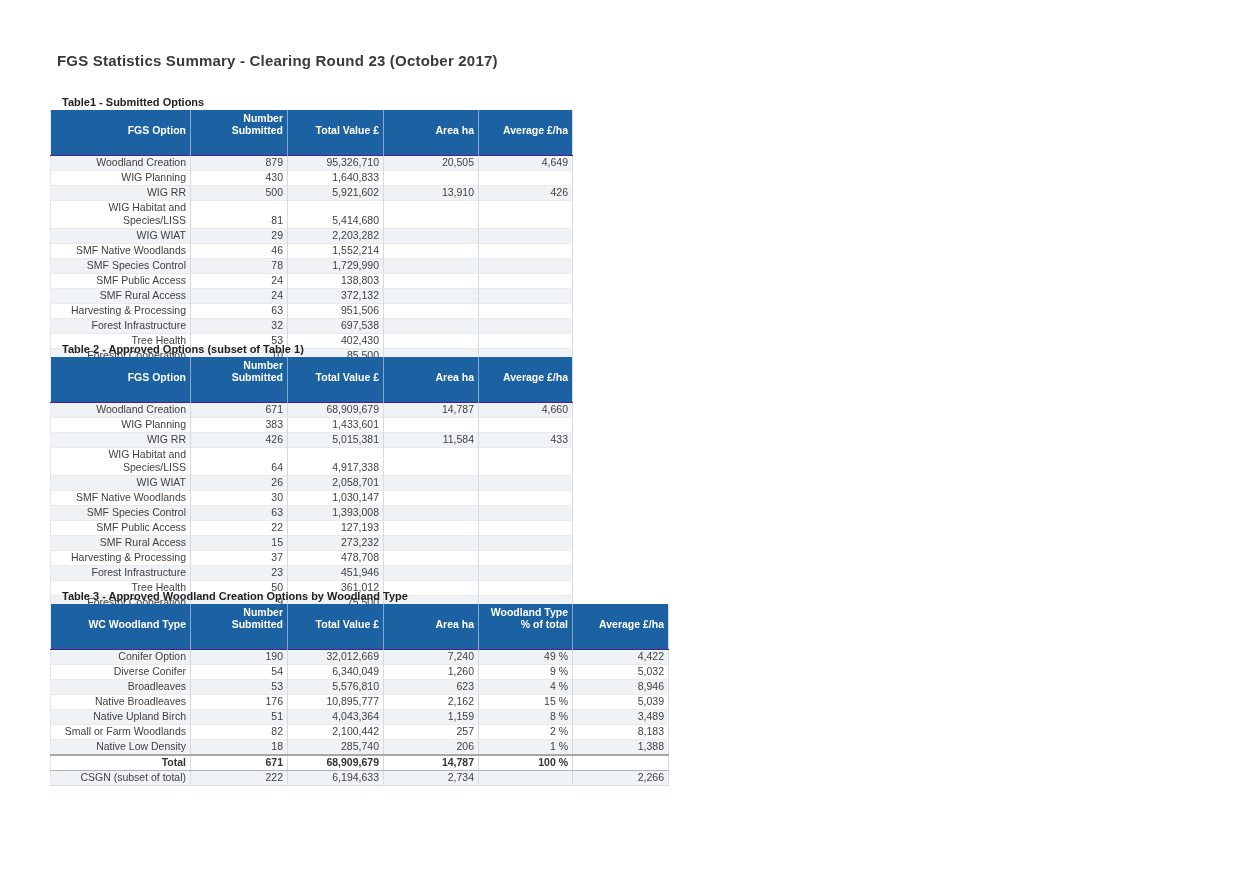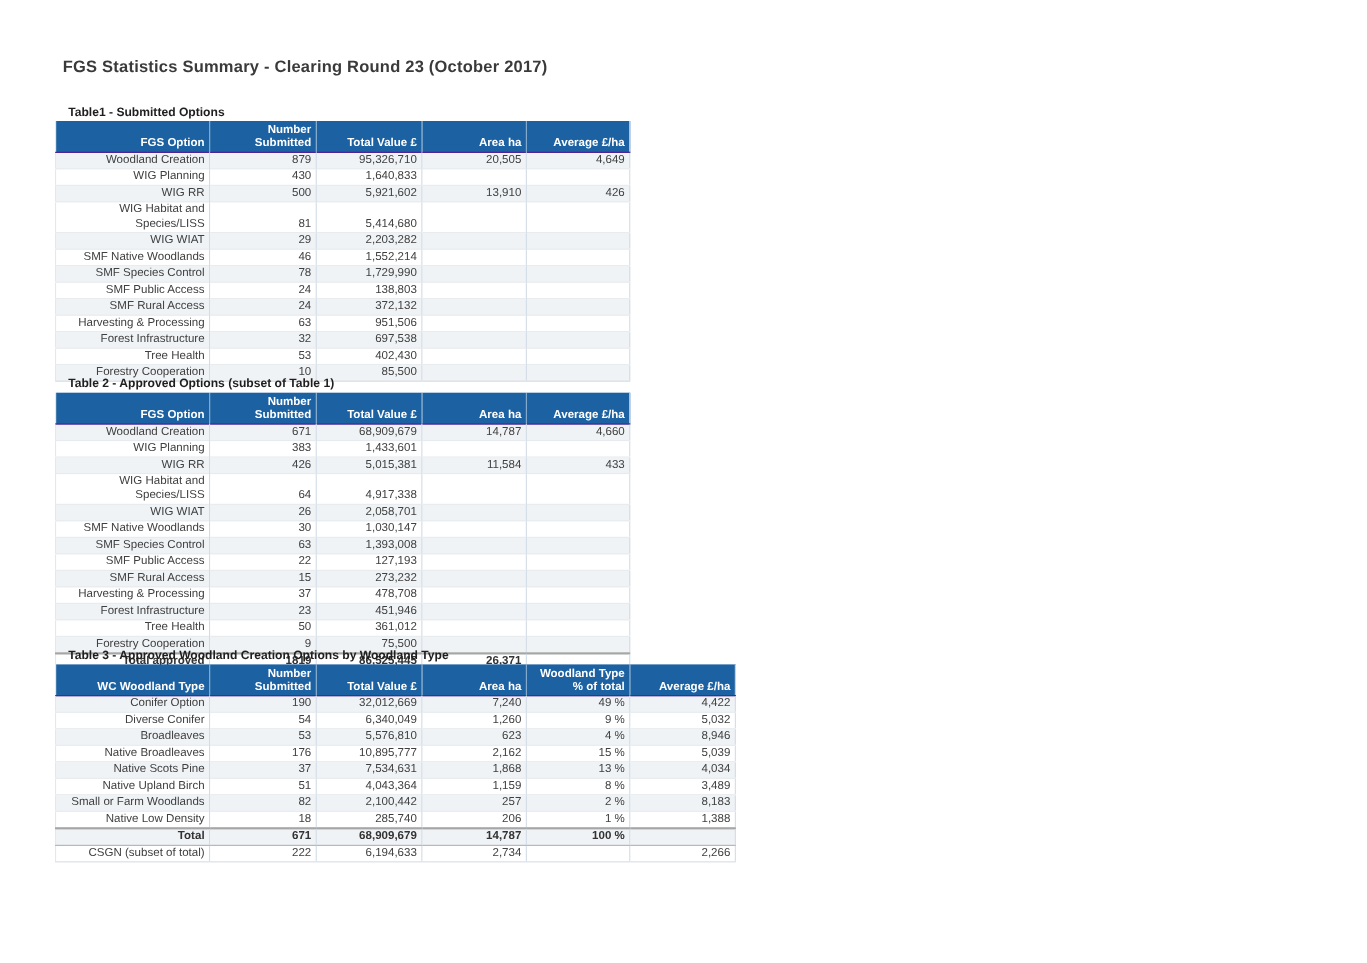--- a/index.html
+++ b/index.html
@@ -10,21 +10,21 @@
   #section-1{left:50px;top:343px;}
   #section-2{left:50px;top:590px;}
   .table-title{font-size:11px;font-weight:bold;color:#1f1f1f;margin:0 0 1px 12px;line-height:13px;}
   table.data-table{border-collapse:collapse;table-layout:fixed;border-left:1px solid #e3e8ee;border-right:1px solid #d3dce6;}
   col.c0{width:140px}
   col.c1{width:97px}
   col.c2{width:96px}
   col.c3{width:95px}
   col.c4{width:94px}
   col.c5{width:96px}
-  .data-table th{background:#1c61a1;color:#ffffff;font-weight:bold;font-size:10.5px;text-align:right;vertical-align:bottom;padding:2px 4px 2px 2px;line-height:12px;}
+  .data-table th{background:#1c61a1;color:#ffffff;font-weight:bold;font-size:10.5px;text-align:right;vertical-align:bottom;padding:2px 4px 19px 2px;line-height:12px;}
   .data-table th + th{border-left:1px solid rgba(255,255,255,.45);}
   .data-table td{font-size:10.5px;color:#404040;text-align:right;vertical-align:bottom;padding:0 4px 1px 2px;line-height:13px;height:13px;border-top:1px solid #e7eaee;}
   .data-table td + td{border-left:1px solid #d3dce6;}
   .data-table tbody tr:first-child td{border-top:1px solid #4c1d95;}
   .data-table tbody tr:nth-child(odd){background:#f0f3f6;}
   .data-table tbody tr:nth-child(even){background:#ffffff;}
   .data-table tr.total-row td{font-weight:bold;color:#333333;border-top:2px solid #a6a6a6;border-bottom:1px solid #aab4bd;}
   .data-table tbody tr:last-child td{border-bottom:1px solid #d6dde4;}
 </style>
 </head>
@@ -319,28 +319,20 @@
           </tr>
           <tr>
             <td>Native Broadleaves</td>
             <td>176</td>
             <td>10,895,777</td>
             <td>2,162</td>
             <td>15 %</td>
             <td>5,039</td>
           </tr>
           <tr>
-            <td>Native Scots Pine</td>
-            <td>37</td>
-            <td>7,534,631</td>
-            <td>1,868</td>
-            <td>13 %</td>
-            <td>4,034</td>
-          </tr>
-          <tr>
             <td>Native Upland Birch</td>
             <td>51</td>
             <td>4,043,364</td>
             <td>1,159</td>
             <td>8 %</td>
             <td>3,489</td>
           </tr>
           <tr>
             <td>Small or Farm Woodlands</td>
             <td>82</td>

